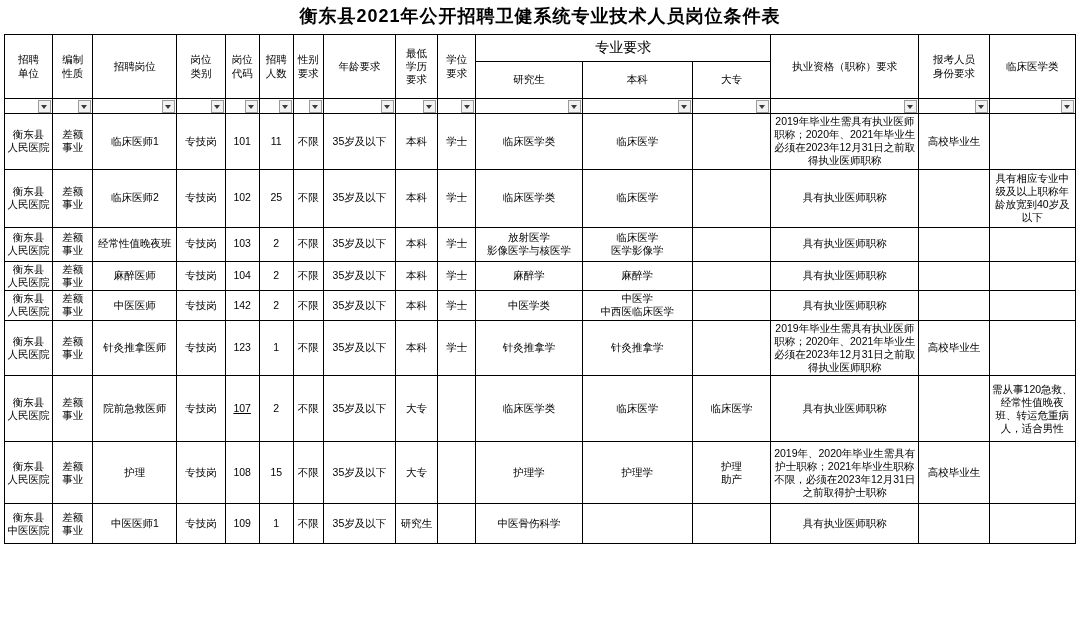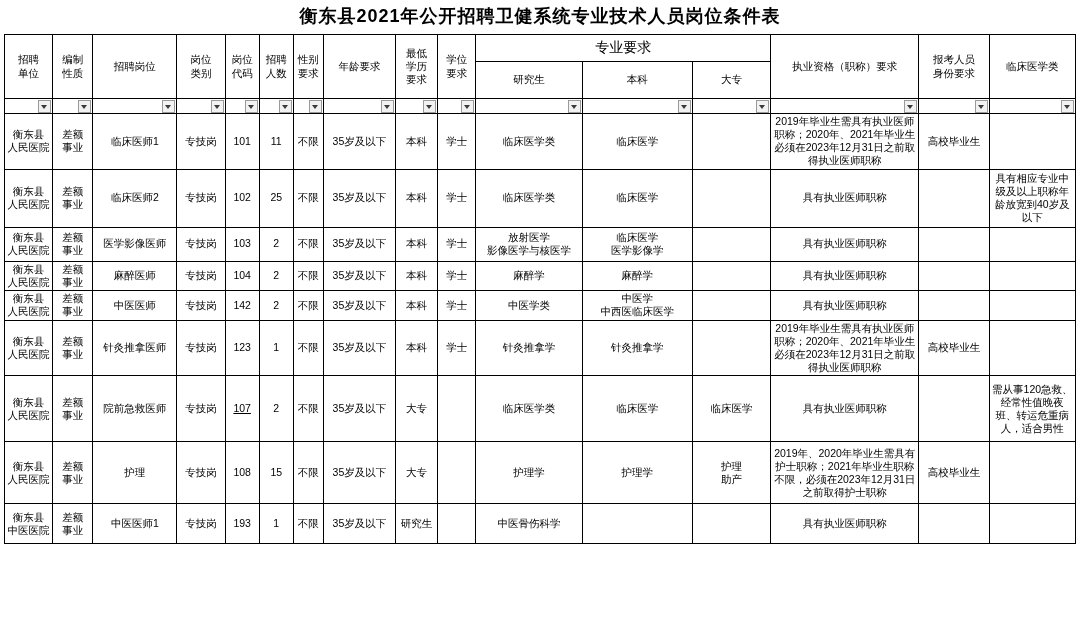--- a/index.html
+++ b/index.html
@@ -213,21 +213,21 @@
           <td class="body-cell" style="white-space: pre-line;"></td>
           <td class="body-cell" style="white-space: pre-line;">具有执业医师职称</td>
           <td class="body-cell" style="white-space: pre-line;"></td>
           <td class="body-cell" style="white-space: pre-line;">具有相应专业中级及以上职称年龄放宽到40岁及以下</td>
         </tr>
         <tr style="height: 34px;">
           <td class="body-cell" style="white-space: pre-line;">衡东县
 人民医院</td>
           <td class="body-cell" style="white-space: pre-line;">差额
 事业</td>
-          <td class="body-cell" style="white-space: pre-line;">医学影像医师</td>
+          <td class="body-cell" style="white-space: pre-line;">经常性值晚夜班</td>
           <td class="body-cell" style="white-space: pre-line;">专技岗</td>
           <td class="body-cell" style="white-space: pre-line;">103</td>
           <td class="body-cell" style="white-space: pre-line;">2</td>
           <td class="body-cell" style="white-space: pre-line;">不限</td>
           <td class="body-cell" style="white-space: pre-line;">35岁及以下</td>
           <td class="body-cell" style="white-space: pre-line;">本科</td>
           <td class="body-cell" style="white-space: pre-line;">学士</td>
           <td class="body-cell" style="white-space: pre-line;">放射医学
 影像医学与核医学</td>
           <td class="body-cell" style="white-space: pre-line;">临床医学
@@ -339,21 +339,21 @@
           <td class="body-cell" style="white-space: pre-line;">高校毕业生</td>
           <td class="body-cell" style="white-space: pre-line;"></td>
         </tr>
         <tr style="height: 40px;">
           <td class="body-cell" style="white-space: pre-line;">衡东县
 中医医院</td>
           <td class="body-cell" style="white-space: pre-line;">差额
 事业</td>
           <td class="body-cell" style="white-space: pre-line;">中医医师1</td>
           <td class="body-cell" style="white-space: pre-line;">专技岗</td>
-          <td class="body-cell" style="white-space: pre-line;">193</td>
+          <td class="body-cell" style="white-space: pre-line;">109</td>
           <td class="body-cell" style="white-space: pre-line;">1</td>
           <td class="body-cell" style="white-space: pre-line;">不限</td>
           <td class="body-cell" style="white-space: pre-line;">35岁及以下</td>
           <td class="body-cell" style="white-space: pre-line;">研究生</td>
           <td class="body-cell" style="white-space: pre-line;"></td>
           <td class="body-cell" style="white-space: pre-line;">中医骨伤科学</td>
           <td class="body-cell" style="white-space: pre-line;"></td>
           <td class="body-cell" style="white-space: pre-line;"></td>
           <td class="body-cell" style="white-space: pre-line;">具有执业医师职称</td>
           <td class="body-cell" style="white-space: pre-line;"></td>

